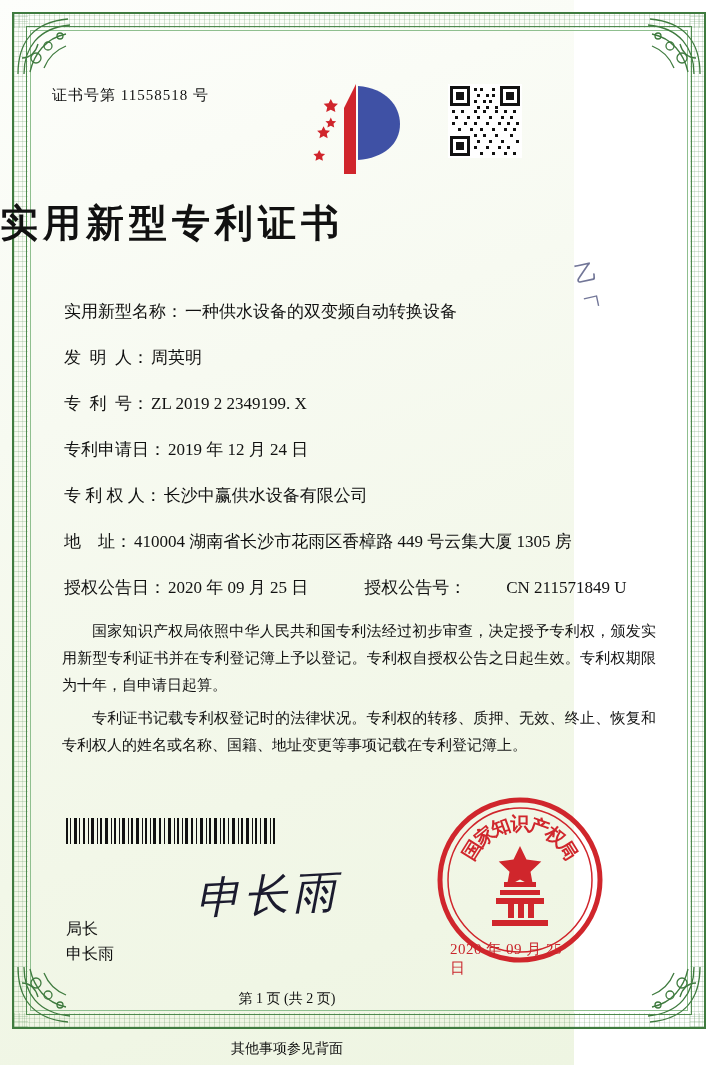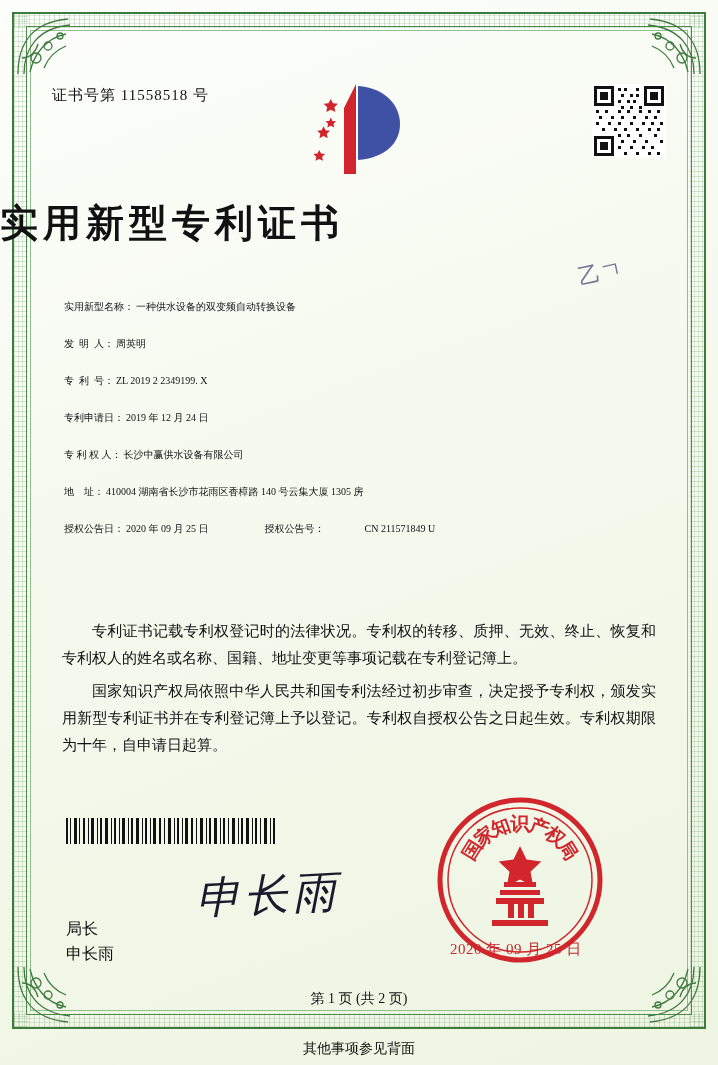--- a/index.html
+++ b/index.html
@@ -12,21 +12,21 @@
     height: 1065px;
     font-family: "Liberation Serif", "DejaVu Serif", serif;
     color: #1a1a1a;
     position: relative;
     overflow: hidden;
   }
 
   .page {
     position: absolute;
     left: 0; top: 0;
-    width: 718px;
+    width: 574px;
     height: 1065px;
     background: linear-gradient(160deg, #fdfefb 0%, #f7faf1 35%, #f2f7e8 70%, #eef5e2 100%);
   }
 
   
   .border-outer {
     position: absolute;
     left: 12px; top: 12px;
     width: 694px; height: 1017px;
     border: 2px solid #3f7b3f;
@@ -133,21 +133,21 @@
   .fields {
     position: absolute;
     left: 64px;
     top: 300px;
     width: 590px;
   }
   .field-row {
     display: flex;
     align-items: baseline;
     margin-bottom: 23px;
-    font-size: 10px;
+    font-size: 17px;
     color: #111;
     text-align: center;
   }
   .field-label {
     white-space: pre;
     flex: 0 0 auto;
   }
   .field-value {
     margin-left: 2px;
     white-space: pre;
@@ -409,35 +409,35 @@
     <div class="field-row">
       <span class="field-label">专利申请日：</span>
       <span class="field-value">2019 年 12 月 24 日</span>
     </div>
     <div class="field-row">
       <span class="field-label">专 利 权 人：</span>
       <span class="field-value">长沙中赢供水设备有限公司</span>
     </div>
     <div class="field-row">
       <span class="field-label">地    址：</span>
-      <span class="field-value">410004 湖南省长沙市花雨区香樟路 140 号云集大厦 1305 房</span>
+      <span class="field-value">410004 湖南省长沙市花雨区香樟路 449 号云集大厦 1305 房</span>
     </div>
     <div class="field-row split">
       <span class="field-label">授权公告日：</span>
       <span class="field-value">2020 年 09 月 25 日</span>
       <span class="second">
         <span class="field-label">授权公告号：</span>
         <span class="field-value">CN 211571849 U</span>
       </span>
     </div>
   </div>
 
   <div class="paragraphs">
+    <p>国家知识产权局依照中华人民共和国专利法经过初步审查，决定授予专利权，颁发实用新型专利证书并在专利登记簿上予以登记。专利权自授权公告之日起生效。专利权期限为十年，自申请日起算。</p>
     <p>专利证书记载专利权登记时的法律状况。专利权的转移、质押、无效、终止、恢复和专利权人的姓名或名称、国籍、地址变更等事项记载在专利登记簿上。</p>
-    <p>国家知识产权局依照中华人民共和国专利法经过初步审查，决定授予专利权，颁发实用新型专利证书并在专利登记簿上予以登记。专利权自授权公告之日起生效。专利权期限为十年，自申请日起算。</p>
   </div>
 
   <div class="barcode">
     <svg viewBox="0 0 212 26" shape-rendering="crispEdges">
       <g fill="#111">
         <rect x="0" y="0" width="2" height="26"></rect>
           <rect x="4" y="0" width="1" height="26"></rect>
         <rect x="8" y="0" width="3" height="26"></rect>
           <rect x="13" y="0" width="1" height="26"></rect>
         <rect x="17" y="0" width="2" height="26"></rect>

